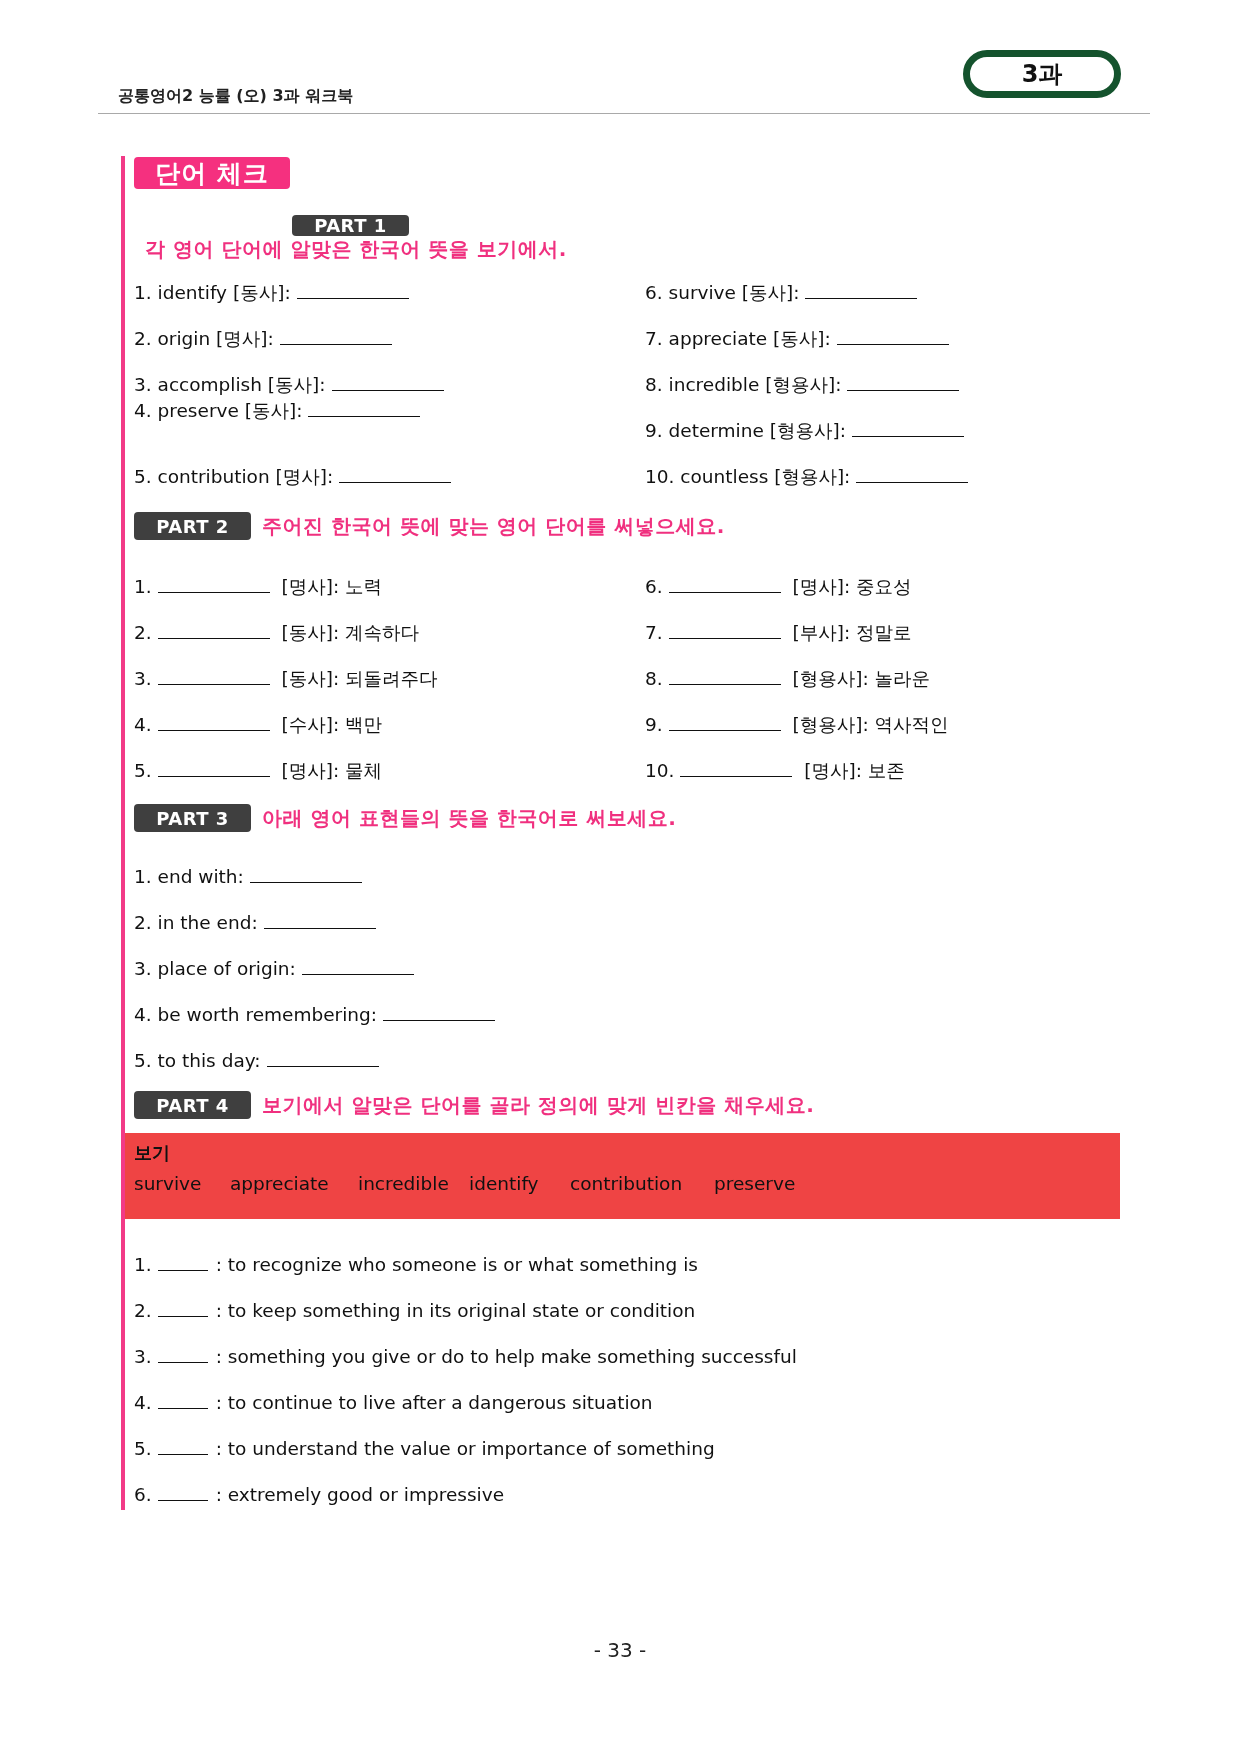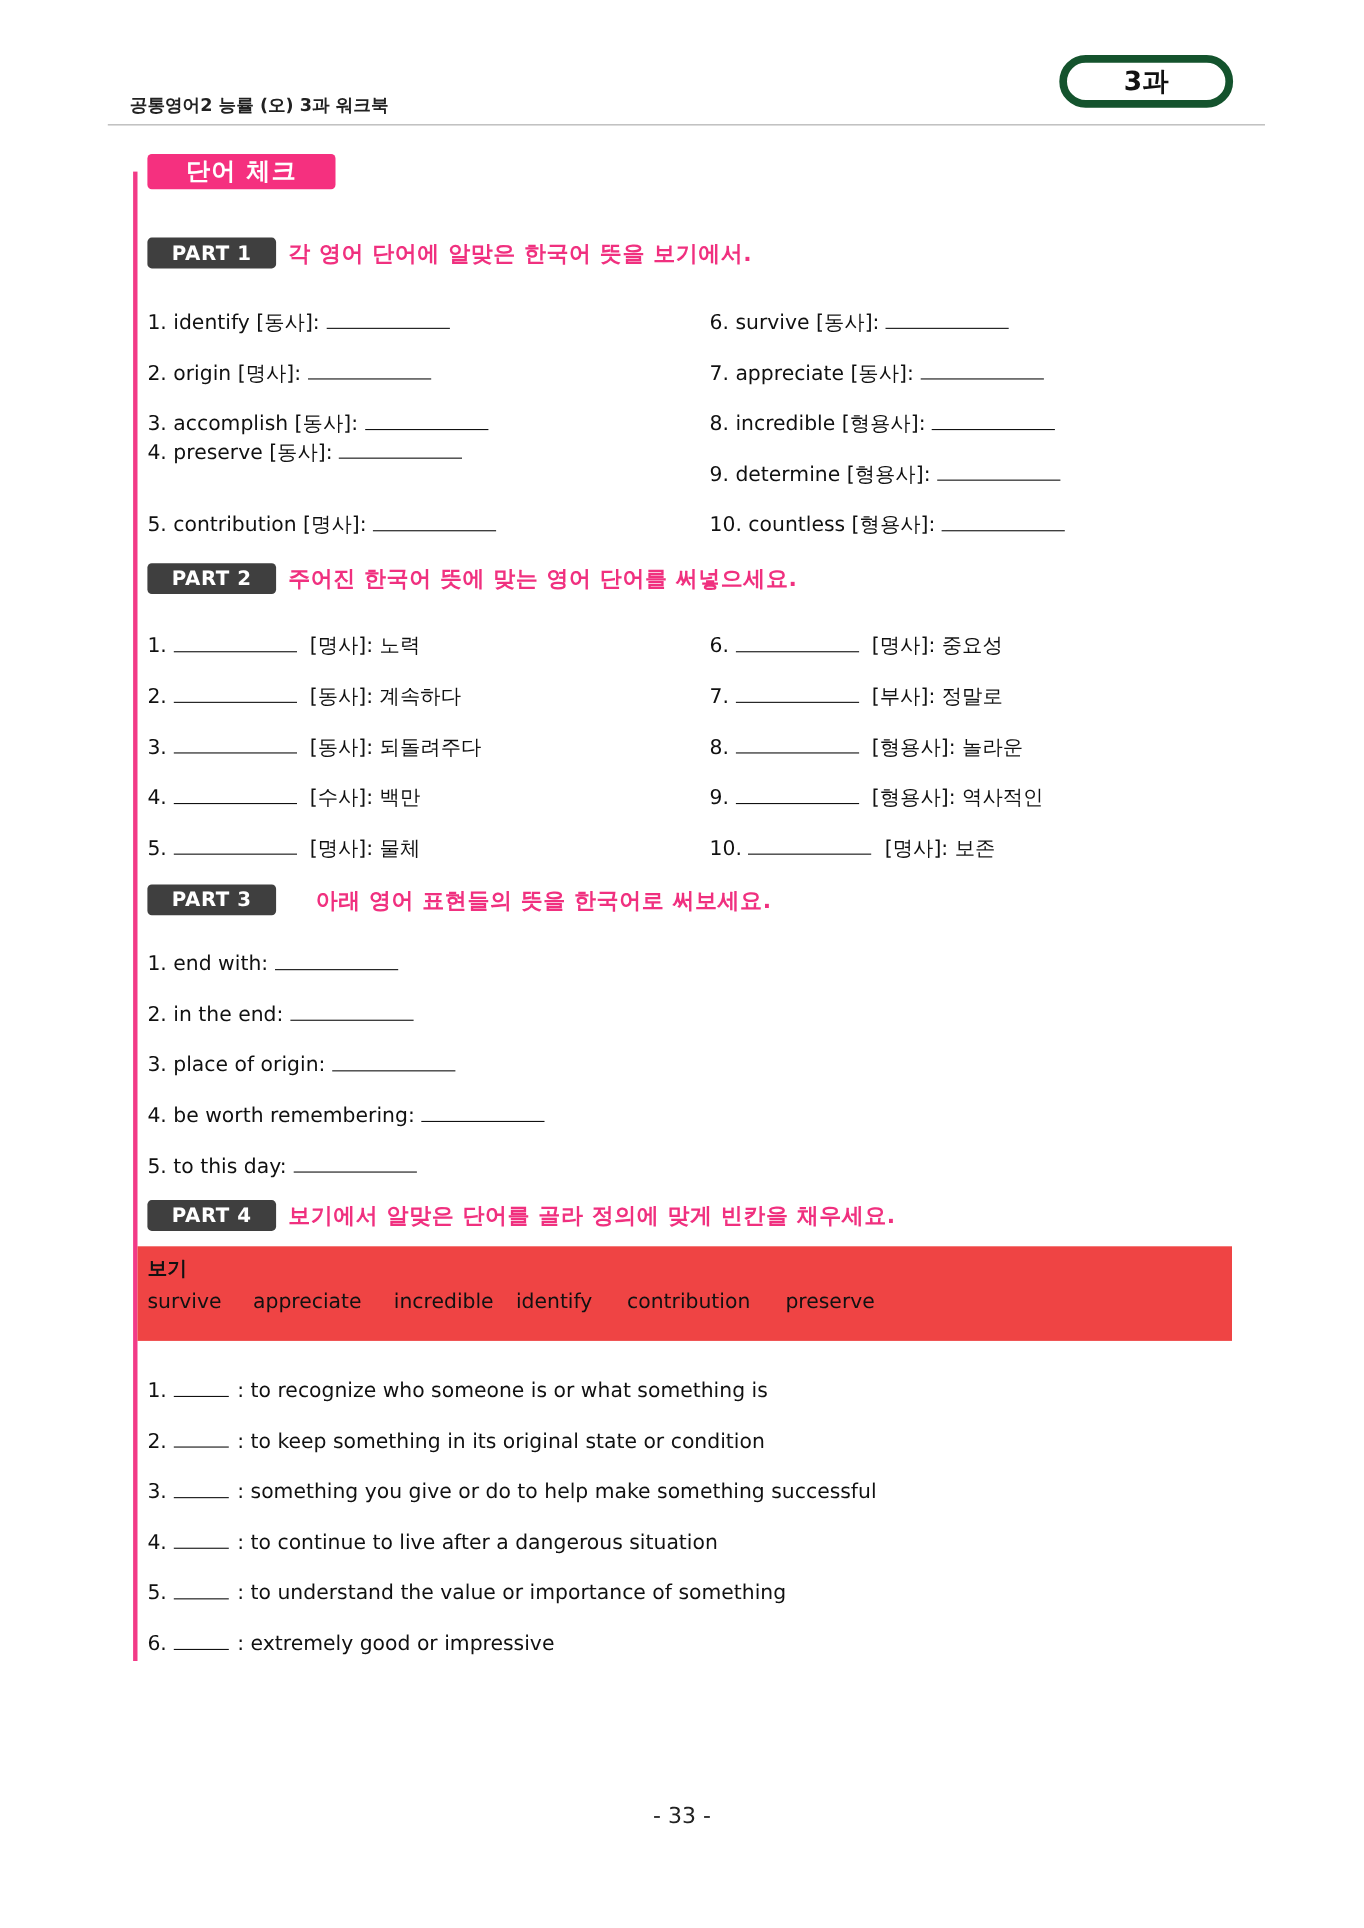--- a/index.html
+++ b/index.html
@@ -4,22 +4,22 @@
 <style>
   html, body { margin:0; padding:0; background:#ffffff; }
   body { width:1240px; height:1753px; position:relative; overflow:hidden;
          font-family:"DejaVu Sans","Liberation Sans",sans-serif; color:#111; }
   .hdr-title { position:absolute; left:118px; top:86px; font-size:16px; font-weight:bold; color:#222; }
   .hdr-line { position:absolute; left:98px; top:113px; width:1052px; height:1px; background:#a9a9a9; }
   .lesson-pill { position:absolute; left:963px; top:50px; width:158px; height:48px; border:7px solid #14532d;
                  border-radius:26px; display:flex; align-items:center; justify-content:center;
                  font-size:24px; font-weight:bold; color:#111; box-sizing:border-box; }
   .accent-bar { position:absolute; left:121px; top:156px; width:4px; height:1354px; background:#f23a87; }
-  .section-label { position:absolute; left:134px; top:140px; width:171px; height:32px; background:#f5307f;
-                   border-radius:4px; color:#fff; font-weight:bold; font-size:22px;
+  .section-label { position:absolute; left:134px; top:157px; width:156px; height:32px; background:#f5307f;
+                   border-radius:4px; color:#fff; font-weight:bold; font-size:25px;
                    display:flex; align-items:center; justify-content:center; letter-spacing:1px; }
   .part-row { position:absolute; left:134px; display:flex; align-items:center; height:30px; }
   .part-badge { width:117px; height:28px; background:#3f3f3f; border-radius:4px; color:#fff; font-weight:bold;
                 font-size:18px; display:flex; align-items:center; justify-content:center; letter-spacing:0.5px; }
   .part-instr { margin-left:11px; color:#f0307f; font-weight:bold; font-size:20px; letter-spacing:0.5px; }
   .item { position:absolute; font-size:18.5px; color:#111; white-space:nowrap; }
   .blank { display:inline-block; width:112px; border-bottom:1.5px solid #111; height:14px; margin:0 6px; vertical-align:baseline; }
   .blank-s { display:inline-block; width:50px; border-bottom:1.5px solid #111; height:14px; margin:0 8px 0 6px; vertical-align:baseline; }
   .word-box { position:absolute; left:125px; top:1133px; width:995px; height:86px; background:#ef4444; }
   .box-title { position:absolute; left:9px; top:8px; font-size:18px; font-weight:bold; }
@@ -30,21 +30,21 @@
 </head>
 <body>
 
 <div class="hdr-title">공통영어2 능률 (오) 3과 워크북</div>
 <div class="lesson-pill">3과</div>
 <div class="hdr-line"></div>
 
 <div class="accent-bar"></div>
 <div class="section-label">단어 체크</div>
 
-<div class="part-row" style="top:215px;">
+<div class="part-row" style="top:215px;flex-direction:column;">
   <div class="part-badge">PART 1</div>
   <div class="part-instr">각 영어 단어에 알맞은 한국어 뜻을 보기에서.</div>
 </div>
 
 <div class="item" style="left:134px;top:280px;"><span>1.</span> <span>identify [동사]:</span><span class="blank"></span></div>
 <div class="item" style="left:134px;top:326px;"><span>2.</span> <span>origin [명사]:</span><span class="blank"></span></div>
 <div class="item" style="left:134px;top:372px;"><span>3.</span> <span>accomplish [동사]:</span><span class="blank"></span></div>
 <div class="item" style="left:134px;top:398px;"><span>4.</span> <span>preserve [동사]:</span><span class="blank"></span></div>
 <div class="item" style="left:134px;top:464px;"><span>5.</span> <span>contribution [명사]:</span><span class="blank"></span></div>
 
@@ -64,21 +64,21 @@
 <div class="item" style="left:134px;top:666px;"><span>3.</span><span class="blank"></span> <span>[동사]: 되돌려주다</span></div>
 <div class="item" style="left:134px;top:712px;"><span>4.</span><span class="blank"></span> <span>[수사]: 백만</span></div>
 <div class="item" style="left:134px;top:758px;"><span>5.</span><span class="blank"></span> <span>[명사]: 물체</span></div>
 
 <div class="item" style="left:645px;top:574px;"><span>6.</span><span class="blank"></span> <span>[명사]: 중요성</span></div>
 <div class="item" style="left:645px;top:620px;"><span>7.</span><span class="blank"></span> <span>[부사]: 정말로</span></div>
 <div class="item" style="left:645px;top:666px;"><span>8.</span><span class="blank"></span> <span>[형용사]: 놀라운</span></div>
 <div class="item" style="left:645px;top:712px;"><span>9.</span><span class="blank"></span> <span>[형용사]: 역사적인</span></div>
 <div class="item" style="left:645px;top:758px;"><span>10.</span><span class="blank"></span> <span>[명사]: 보존</span></div>
 
-<div class="part-row" style="top:803px;gap:25px;">
+<div class="part-row" style="top:803px;">
   <div class="part-badge">PART 3</div>
   <div class="part-instr">아래 영어 표현들의 뜻을 한국어로 써보세요.</div>
 </div>
 
 <div class="item" style="left:134px;top:866px;"><span>1.</span> <span>end with:</span><span class="blank"></span></div>
 <div class="item" style="left:134px;top:912px;"><span>2.</span> <span>in the end:</span><span class="blank"></span></div>
 <div class="item" style="left:134px;top:958px;"><span>3.</span> <span>place of origin:</span><span class="blank"></span></div>
 <div class="item" style="left:134px;top:1004px;"><span>4.</span> <span>be worth remembering:</span><span class="blank"></span></div>
 <div class="item" style="left:134px;top:1050px;"><span>5.</span> <span>to this day:</span><span class="blank"></span></div>
 

